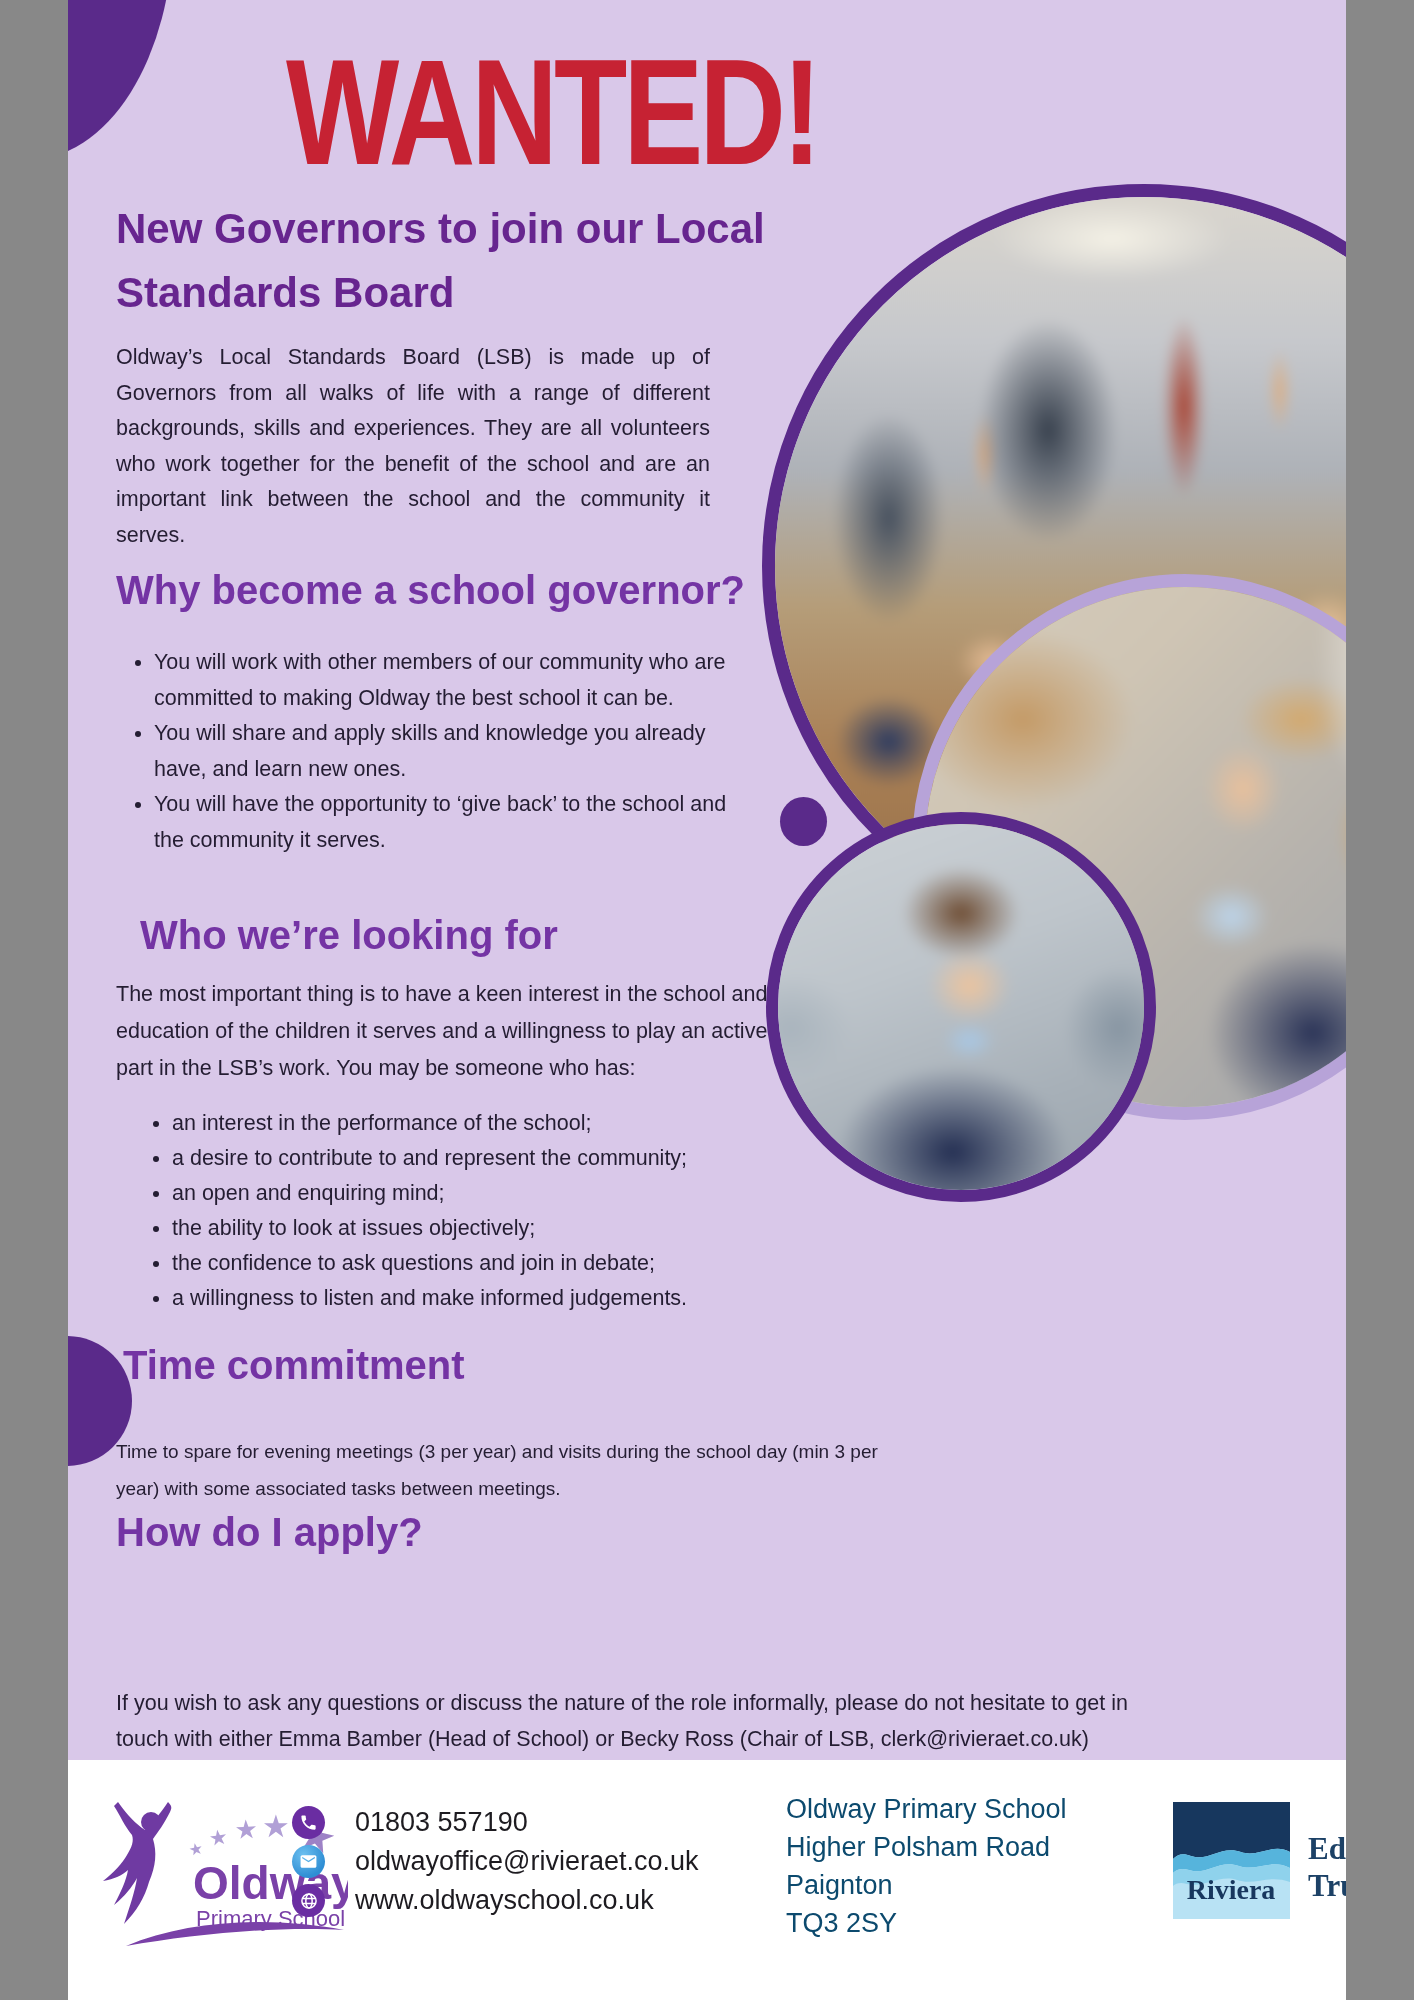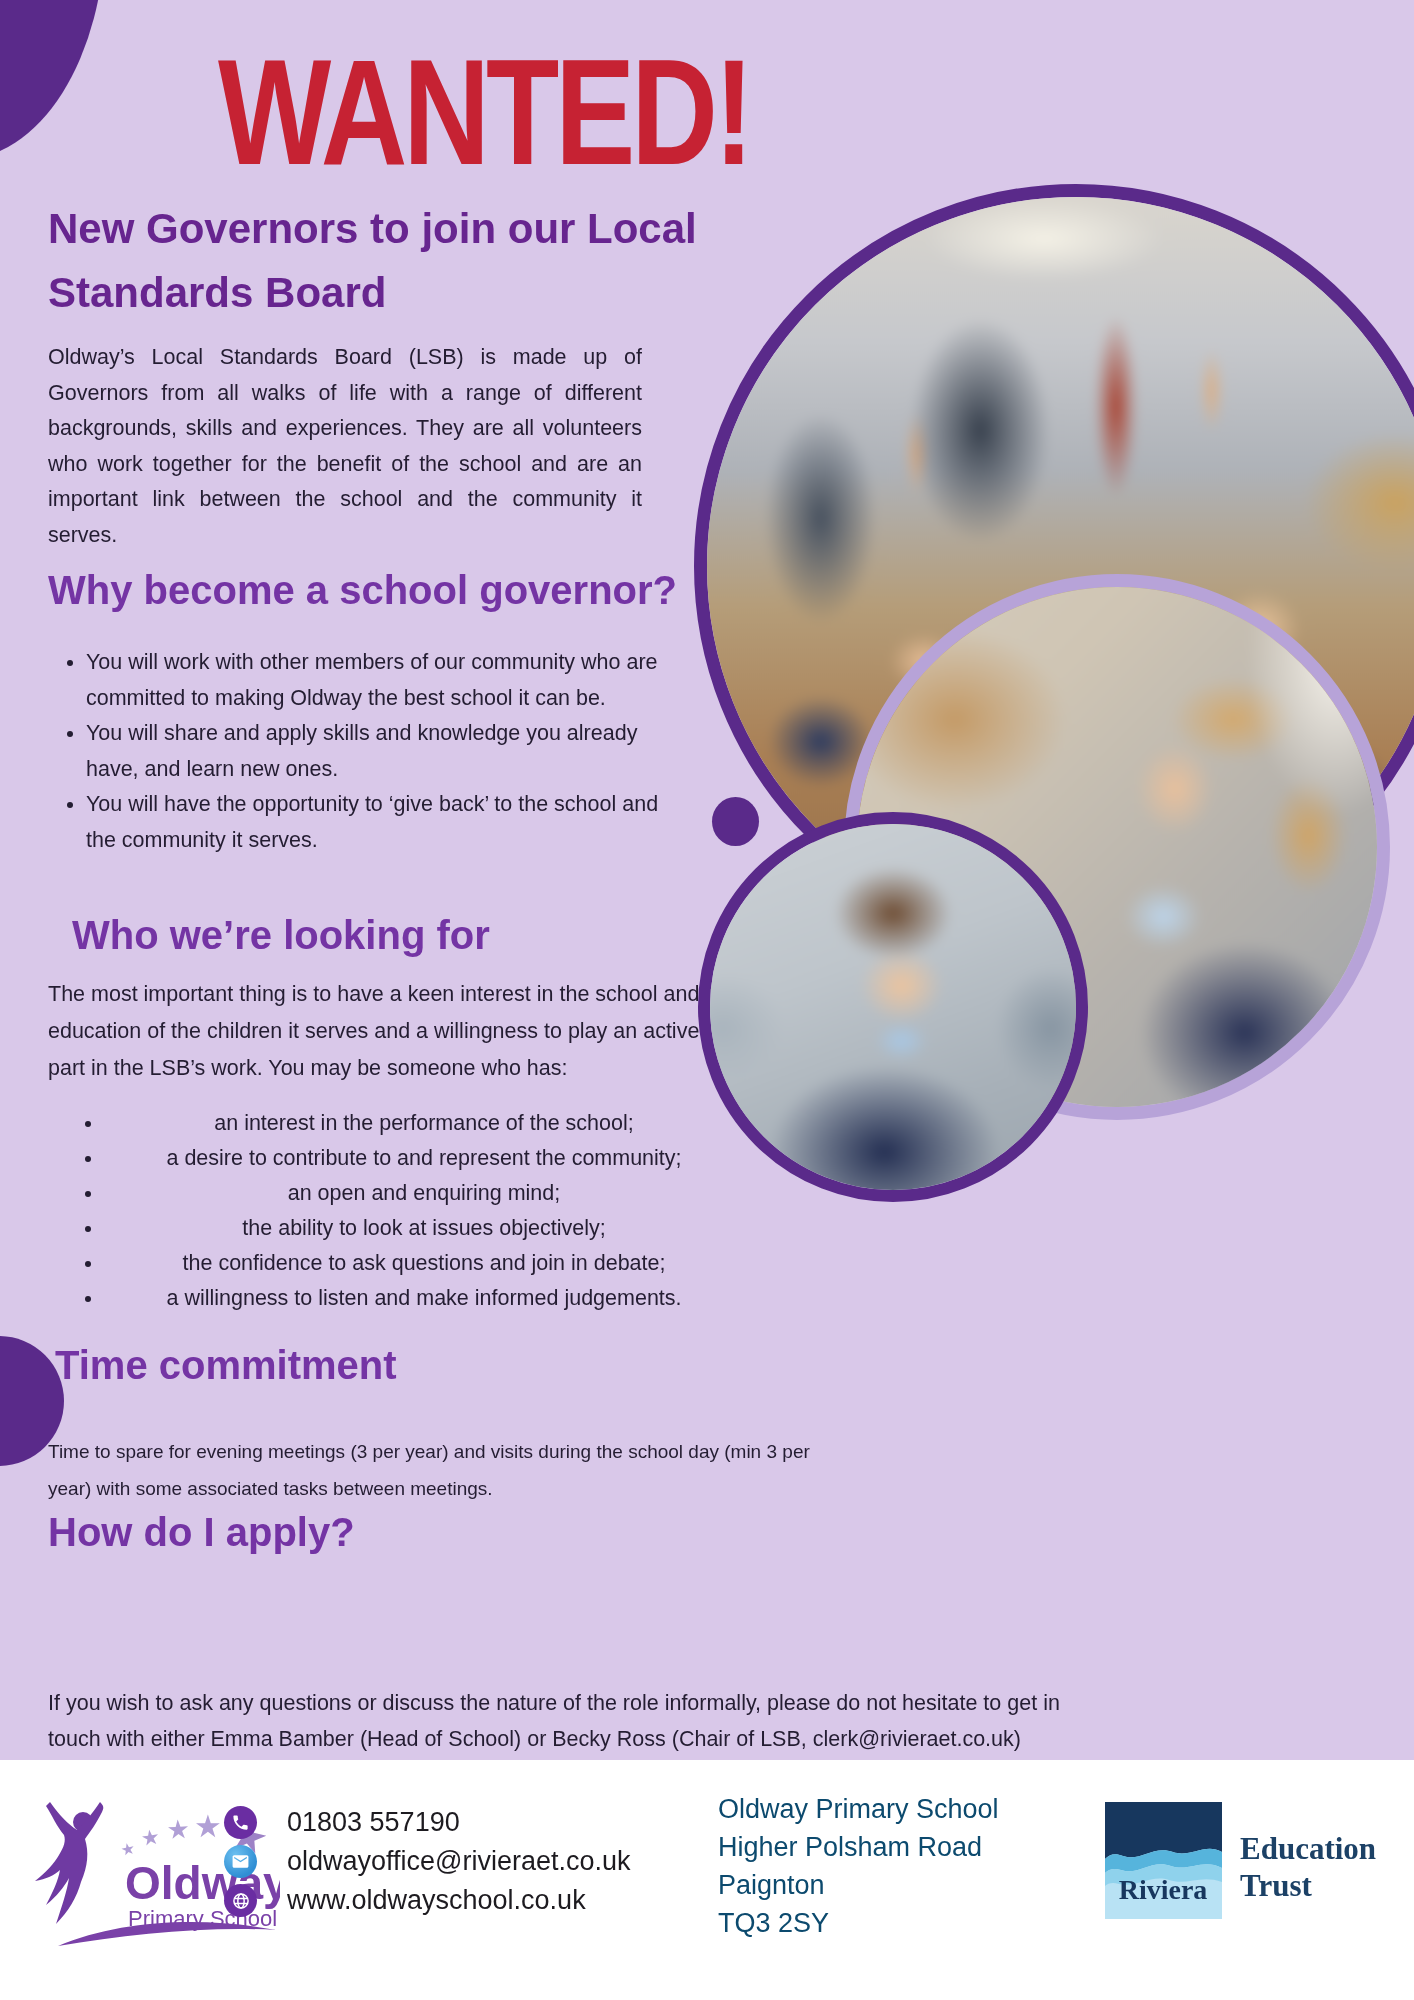--- a/index.html
+++ b/index.html
@@ -1,17 +1,17 @@
 <!DOCTYPE html>
 <html><head>
 <meta charset="utf-8">
 <style>
   html,body{margin:0;padding:0;background:#888;}
   .page{
-    position:relative;width:1414px;height:2000px;margin:0 auto;
+    position:relative;width:1278px;height:2000px;margin:0 auto;
     background:#d9c8e9;overflow:hidden;
     font-family:"Liberation Sans","DejaVu Sans",sans-serif;
     color:#241d32;
   }
   
   .corner-circle{position:absolute;left:-185px;top:-300px;width:290px;height:460px;
     border-radius:50%;background:#5a2a8a;z-index:5;}
   .left-half-circle{position:absolute;left:-66px;top:1336px;width:130px;height:130px;
     border-radius:50%;background:#5a2a8a;z-index:5;}
   .small-dot{position:absolute;left:712px;top:797px;width:47px;height:49px;
@@ -65,21 +65,21 @@
   .intro{left:48px;top:340px;width:594px;font-size:21.5px;line-height:35.5px;text-align:justify;}
   .heading{font-weight:700;color:#7434a4;font-size:40px;line-height:48px;white-space:nowrap;}
   .h-why{left:48px;top:566px;}
   .h-who{left:48px;top:911px;margin-left:24px;}
   .h-time{left:55px;top:1341px;}
   .h-how{left:48px;top:1508px;}
   .why-list{left:48px;top:645px;width:585px;font-size:21.5px;line-height:35.5px;
     margin:0;padding-left:38px;list-style:disc outside;}
   .who-intro{left:48px;top:976px;width:672px;font-size:21.5px;line-height:37px;}
   .who-list{left:48px;top:1106px;width:640px;font-size:21.5px;line-height:35px;
-    margin:0;padding-left:56px;list-style:disc outside;text-align:center;}
+    margin:0;padding-left:56px;list-style:disc outside;}
   .time-body{left:48px;top:1433px;width:762px;font-size:19px;line-height:37px;}
   .apply-p1{left:48px;top:1598px;width:985px;font-size:21.5px;line-height:36px;}
   .apply-p2{left:48px;top:1685px;width:1050px;font-size:21.5px;line-height:36px;}
   
   .footer{position:absolute;left:0;top:1760px;width:1414px;height:240px;background:#ffffff;z-index:7;}
   .logo-svg{position:absolute;left:30px;top:34px;}
   .contacts{position:absolute;left:224px;top:46px;display:flex;flex-direction:column;gap:6px;}
   .contact-row{display:flex;align-items:center;gap:30px;}
   .cicon{width:33px;height:33px;border-radius:50%;display:flex;align-items:center;justify-content:center;flex:0 0 33px;}
   .cicon svg{display:block;}

